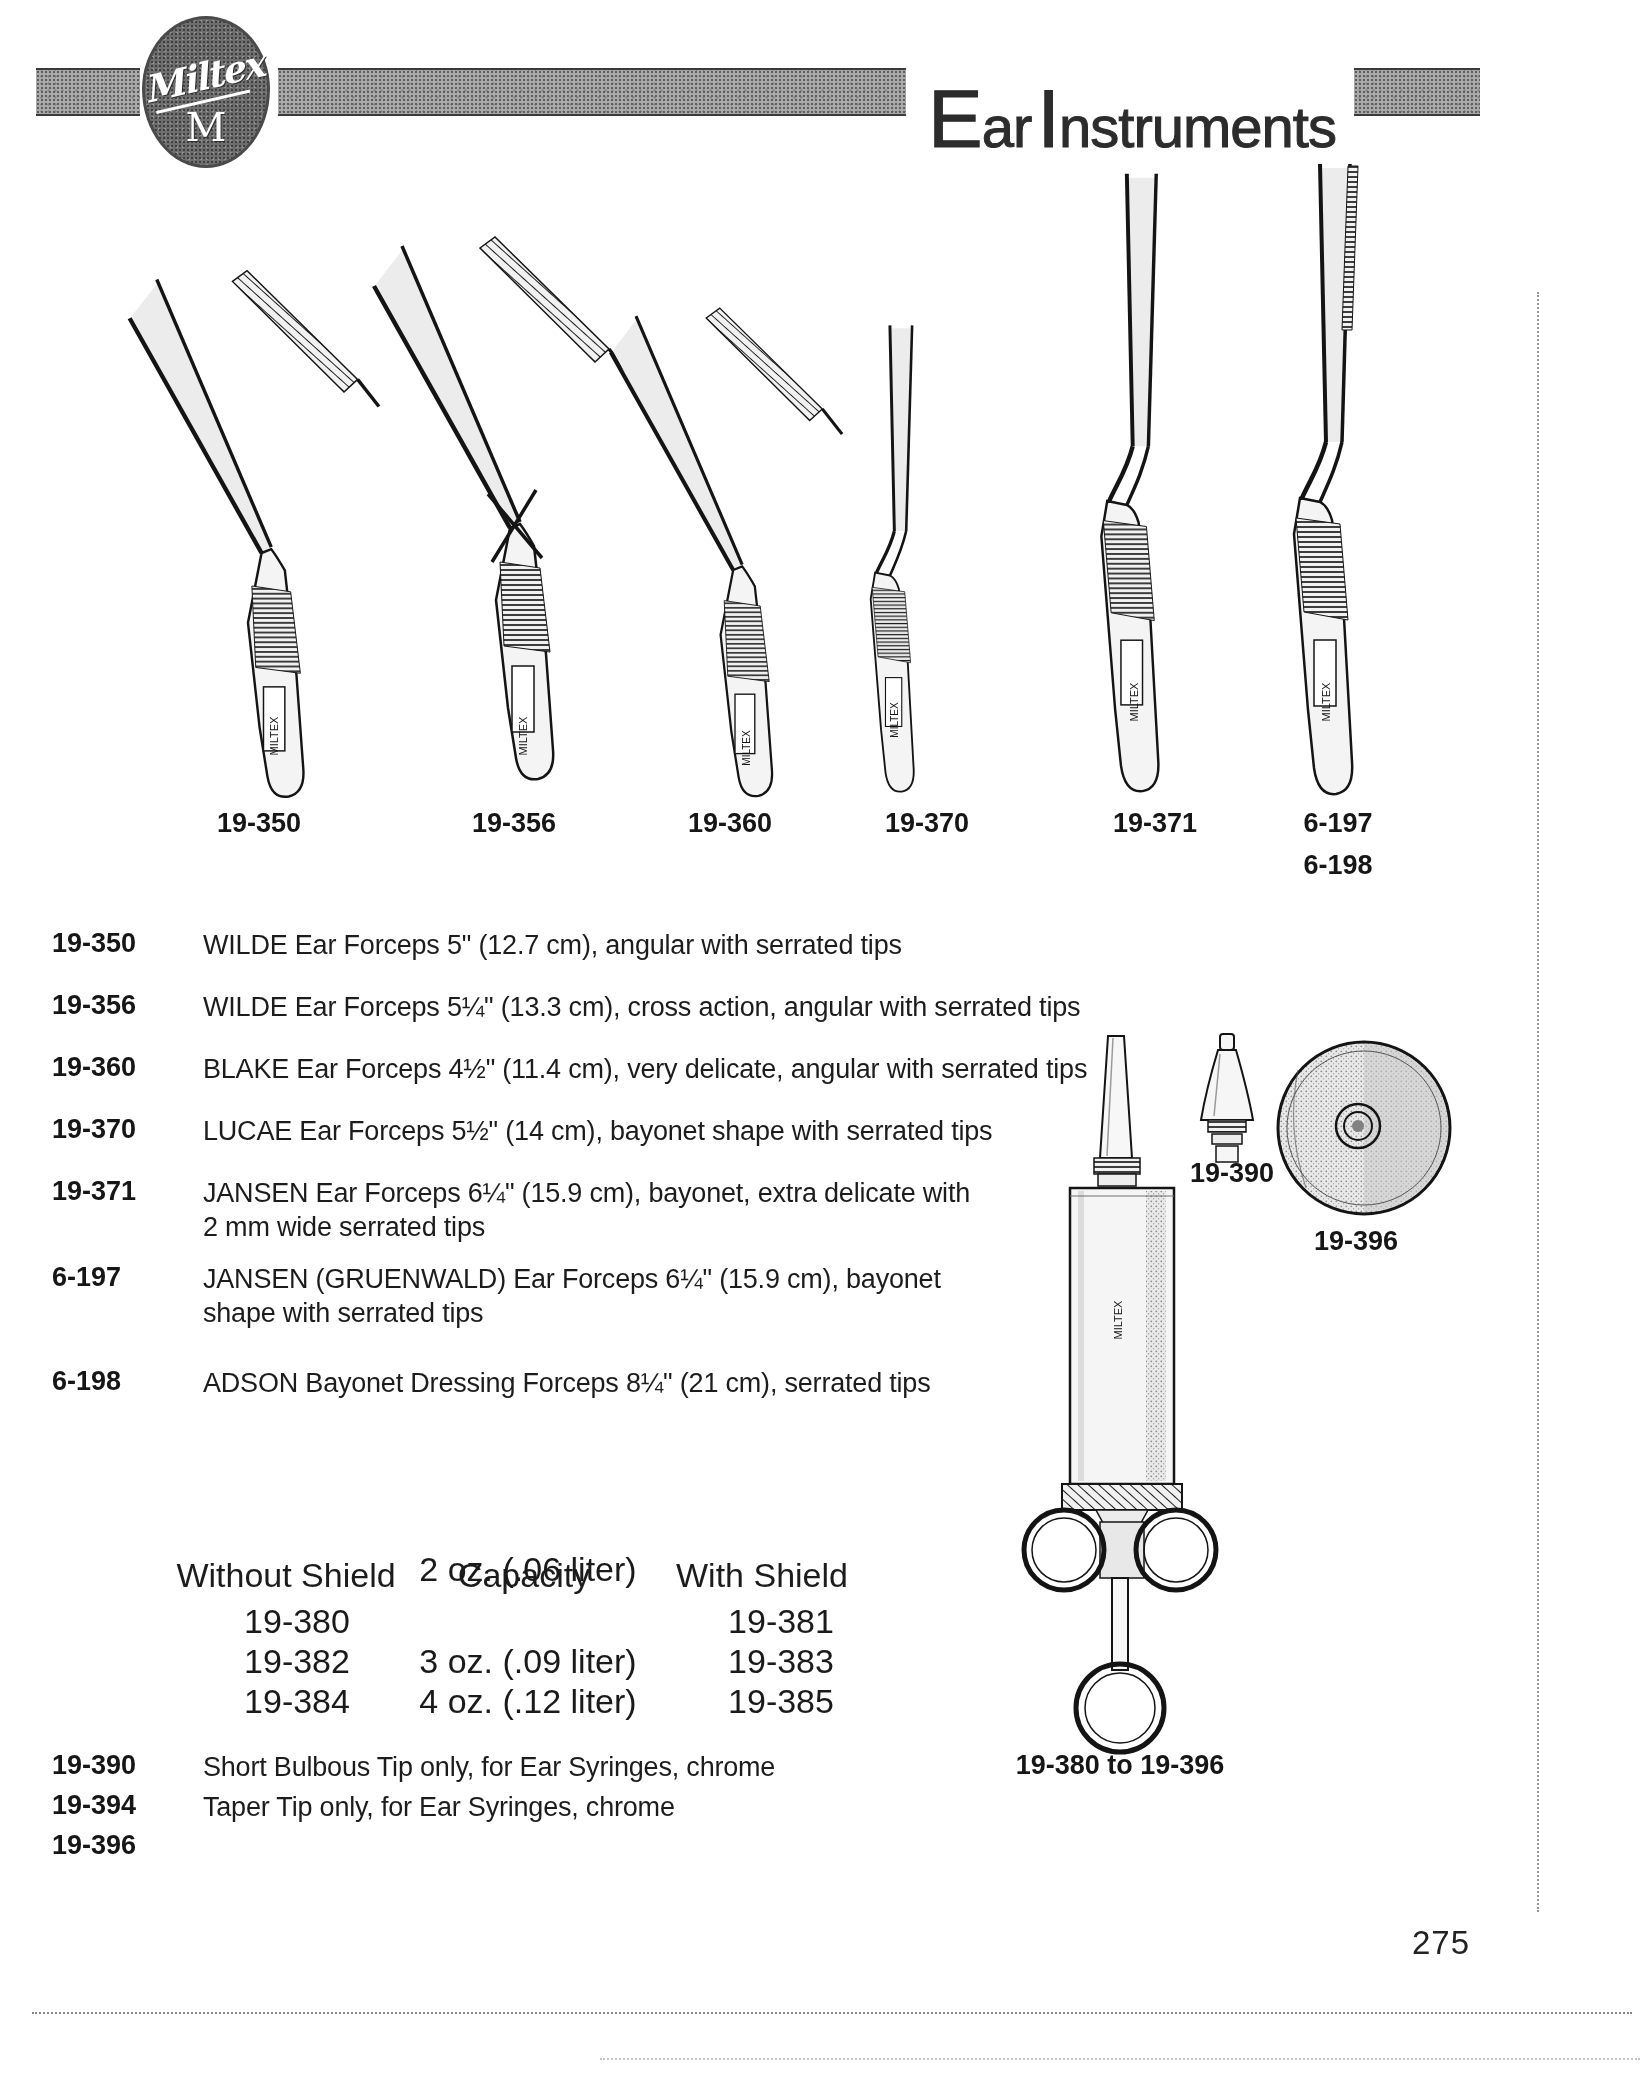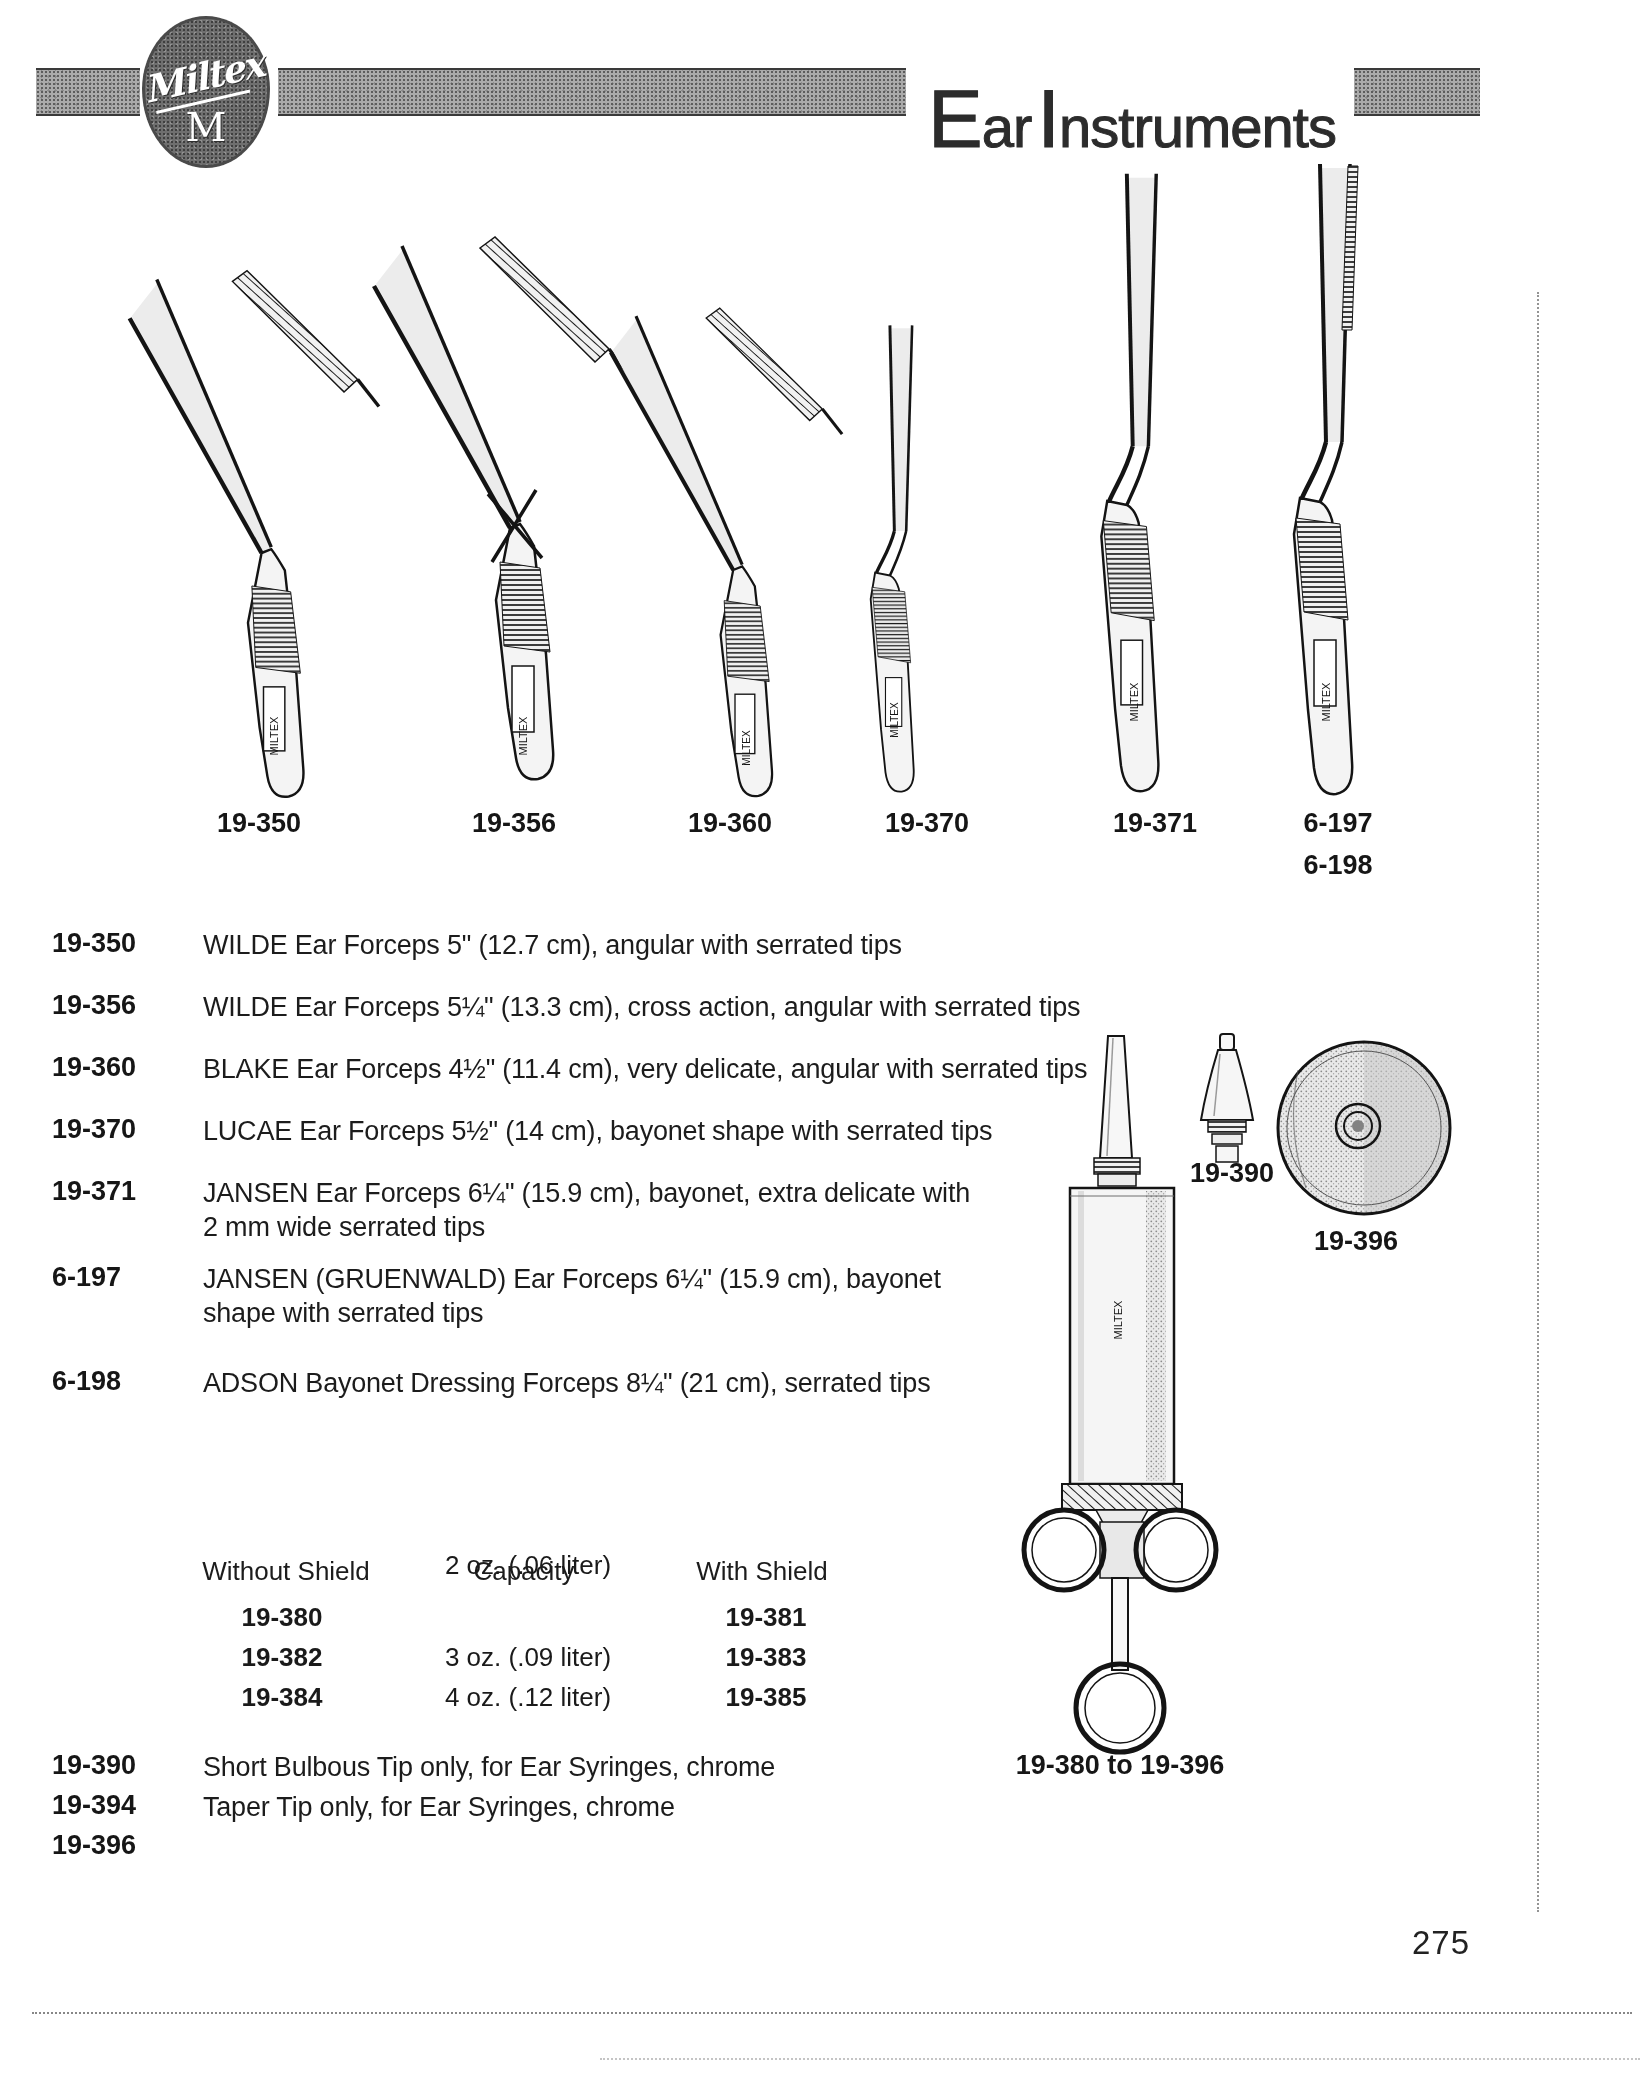--- a/index.html
+++ b/index.html
@@ -64,23 +64,23 @@
     position:absolute;transform:translateX(-50%);
     font-size:27px;font-weight:700;color:#161616;letter-spacing:0px;
   }
   
   .code{position:absolute;left:52px;font-size:27px;font-weight:700;color:#161616;}
   .desc{
     position:absolute;left:203px;width:900px;font-size:27px;color:#1c1c1c;
     letter-spacing:-0.2px;line-height:34px;white-space:pre-line;
   }
   .intro{line-height:32px;}
-  .tbl-cell{position:absolute;transform:translateX(-50%);font-size:26px;white-space:nowrap;}
+  .tbl-cell{position:absolute;transform:translateX(-50%);font-size:34px;white-space:nowrap;}
   .tbl-head{color:#1c1c1c;}
-  .tbl-num{font-weight:700;}
+  .tbl-num{font-weight:400;margin-left:15px;}
   .cap-label{
     position:absolute;transform:translateX(-50%);
     font-size:27px;font-weight:700;color:#161616;white-space:nowrap;
   }
   
   .v-rule{
     position:absolute;left:1537px;top:292px;height:1620px;width:0;
     border-left:2px dotted #7a7a7a;opacity:.8;
   }
   .h-rule-1{

